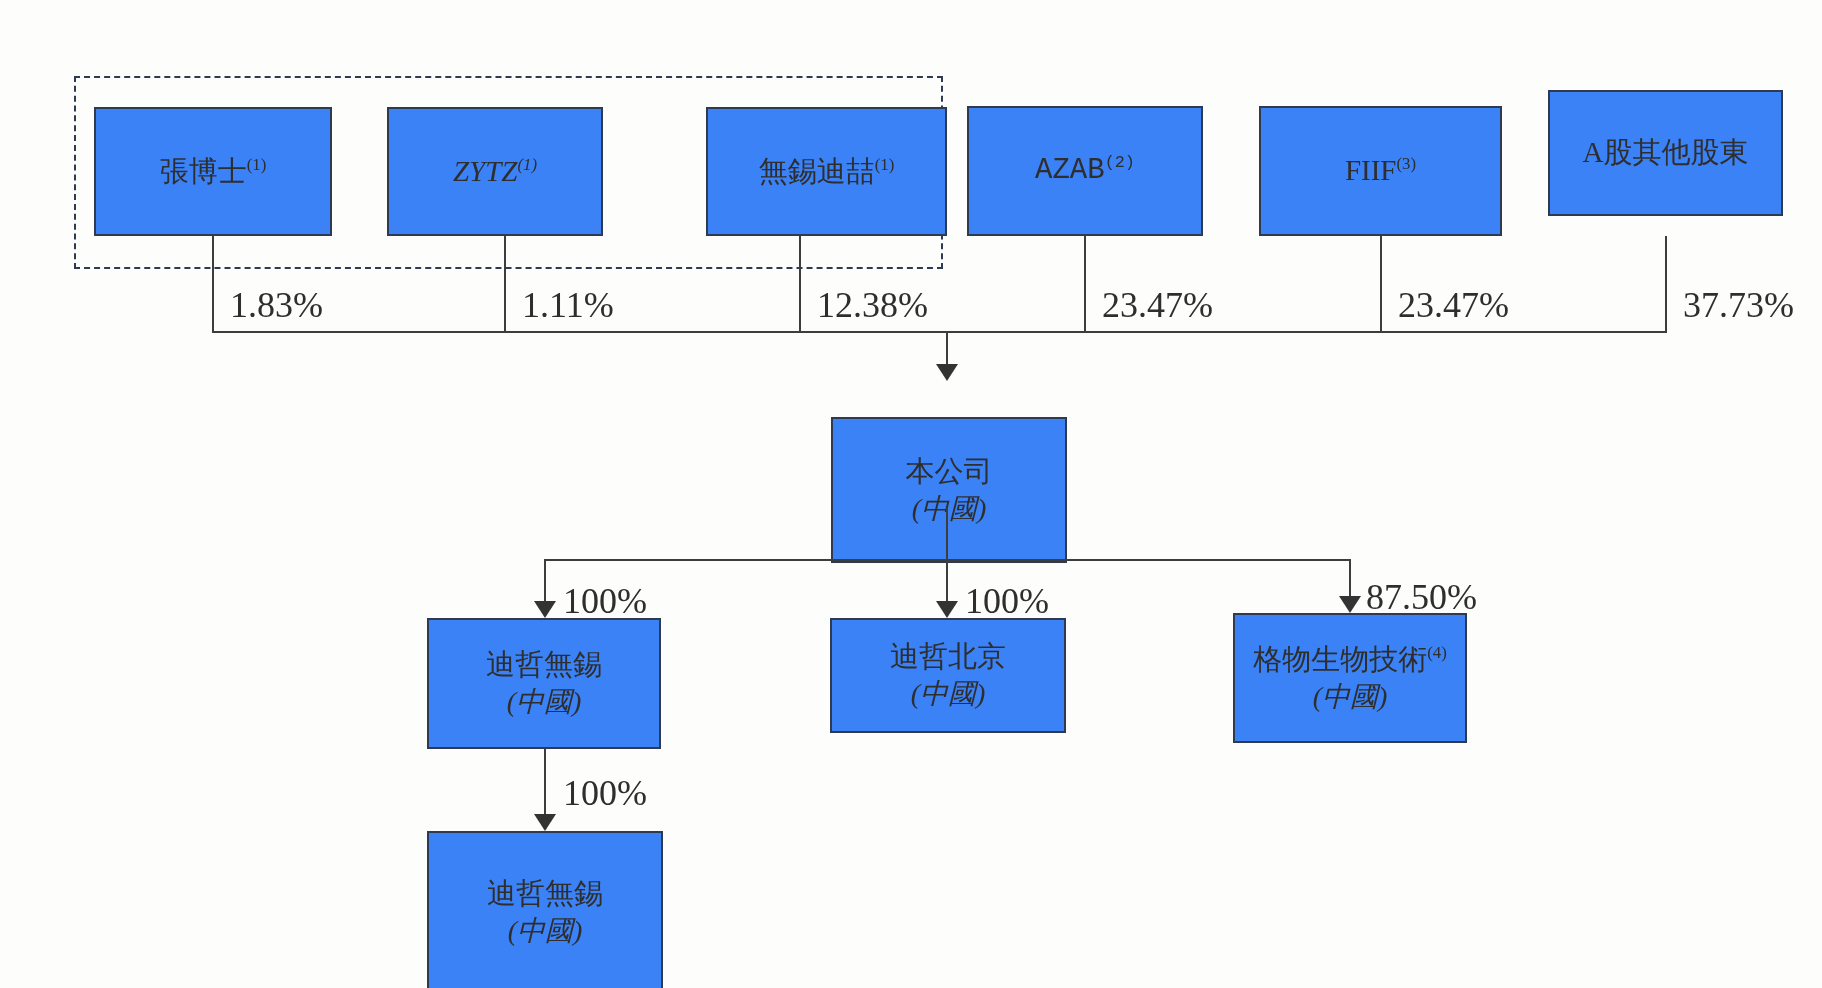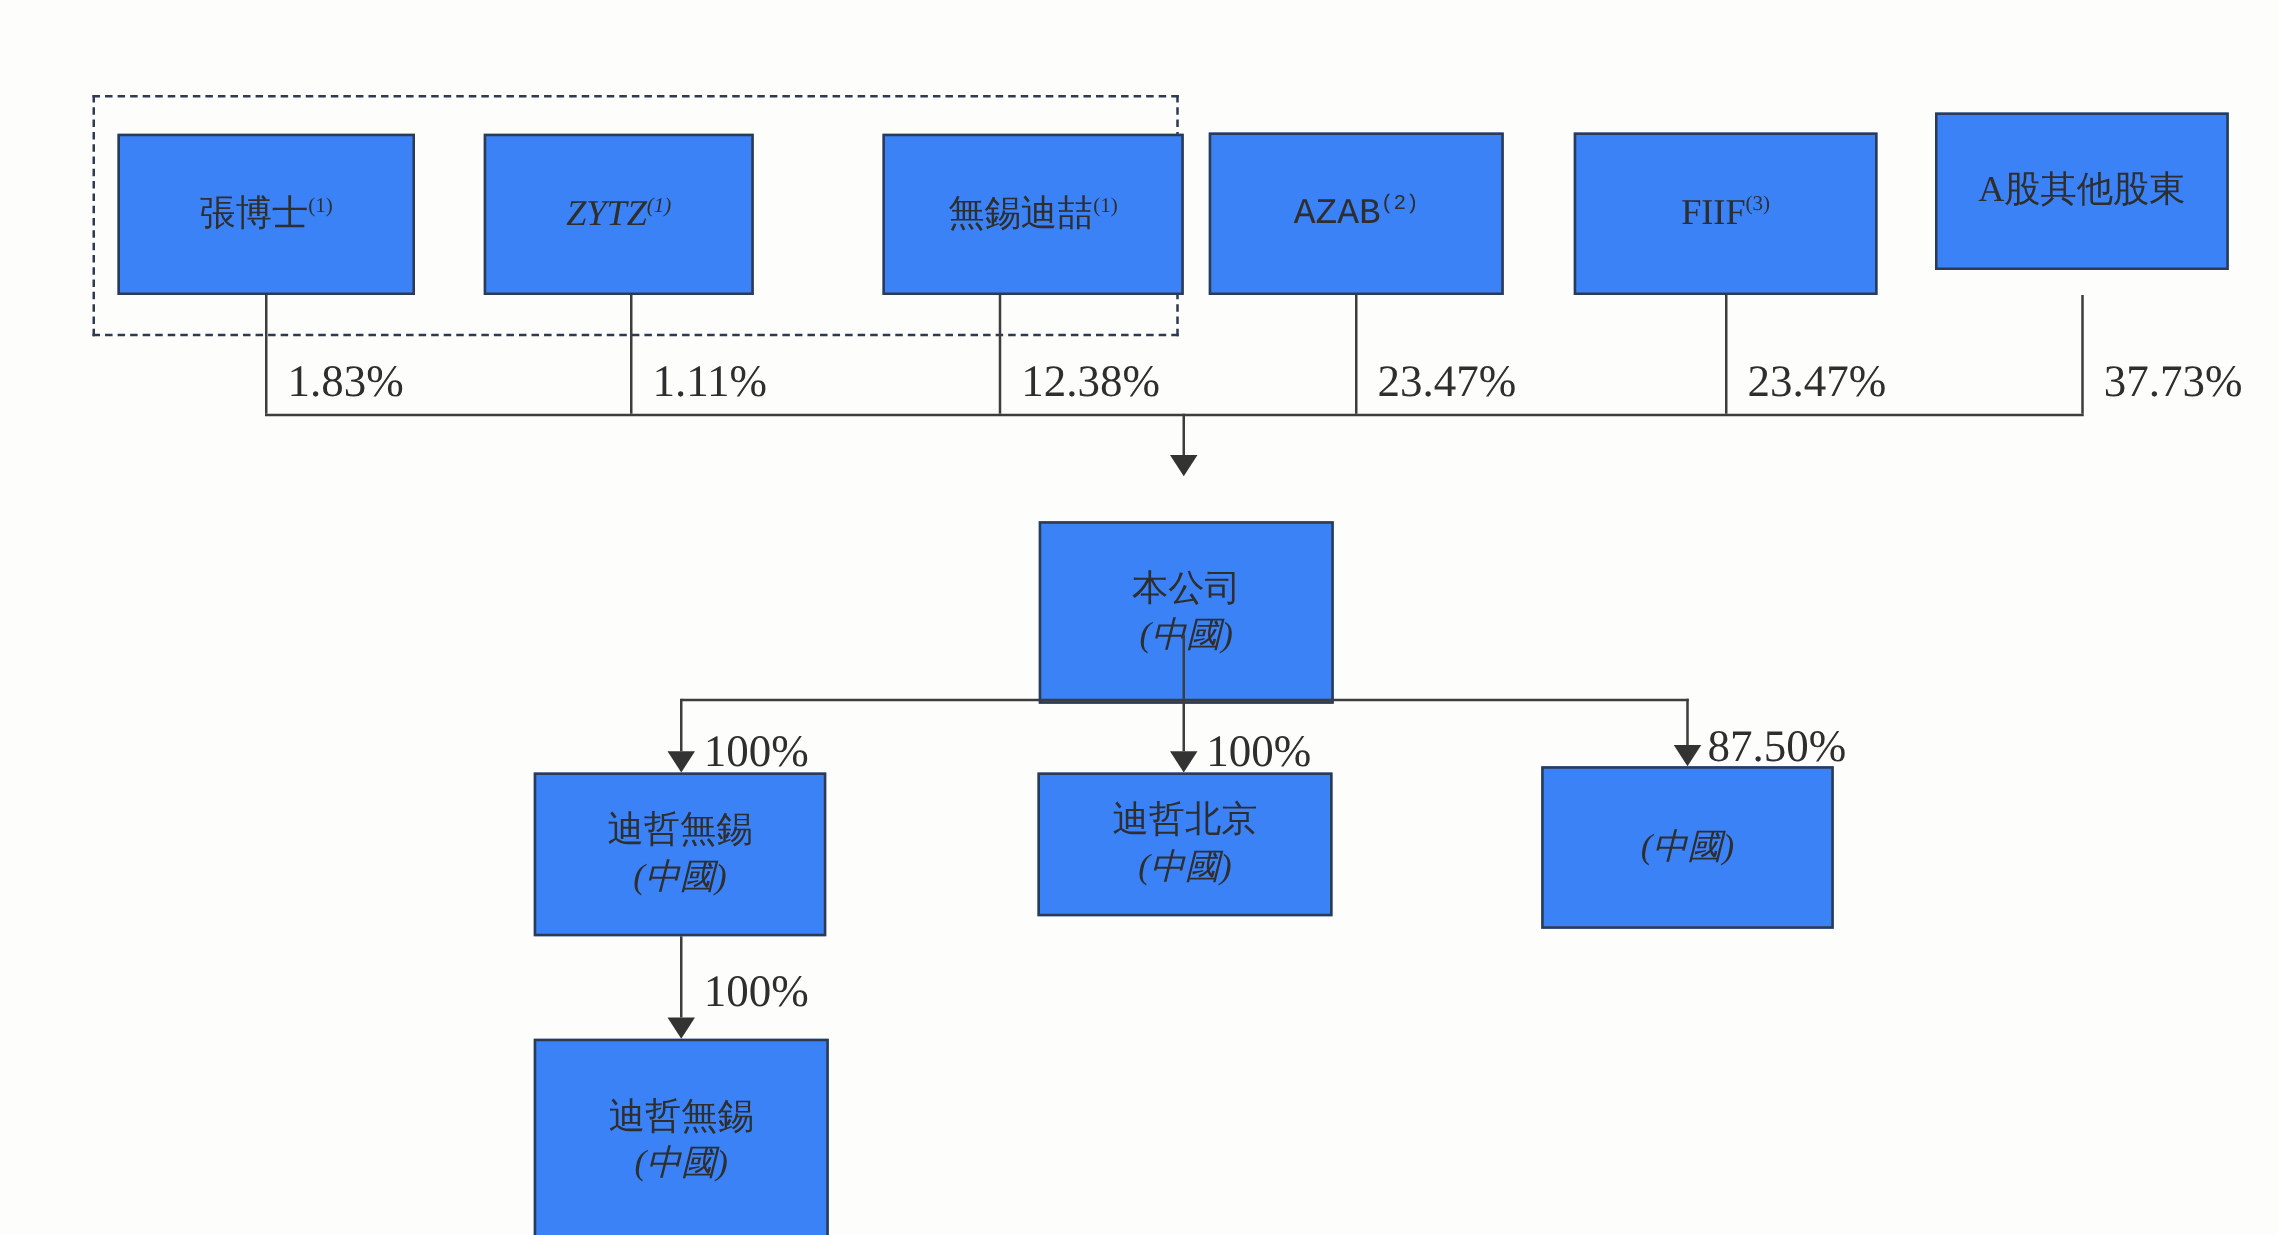--- a/index.html
+++ b/index.html
@@ -114,20 +114,21 @@
 
   <div class="node" style="left:427px;top:618px;width:234px;height:131px;">
     <div><span>迪哲無錫</span><sup></sup></div>
     <div class="country">(中國)</div>
   </div>
   <div class="node" style="left:830px;top:618px;width:236px;height:115px;">
     <div><span>迪哲北京</span><sup></sup></div>
     <div class="country">(中國)</div>
   </div>
   <div class="node" style="left:1233px;top:613px;width:234px;height:130px;">
+    <div><span>格物生物技術</span><sup>(4)</sup></div>
     <div class="country">(中國)</div>
   </div>
 
   <div class="vline" style="left:544px;top:749px;height:65px;"></div>
   <div class="arrowhead" style="left:534px;top:814px;"></div>
   <div class="pct" style="left:563px;top:772px;">100%</div>
 
   <div class="node" style="left:427px;top:831px;width:236px;height:162px;">
     <div>迪哲無錫</div>
     <div class="country">(中國)</div>

